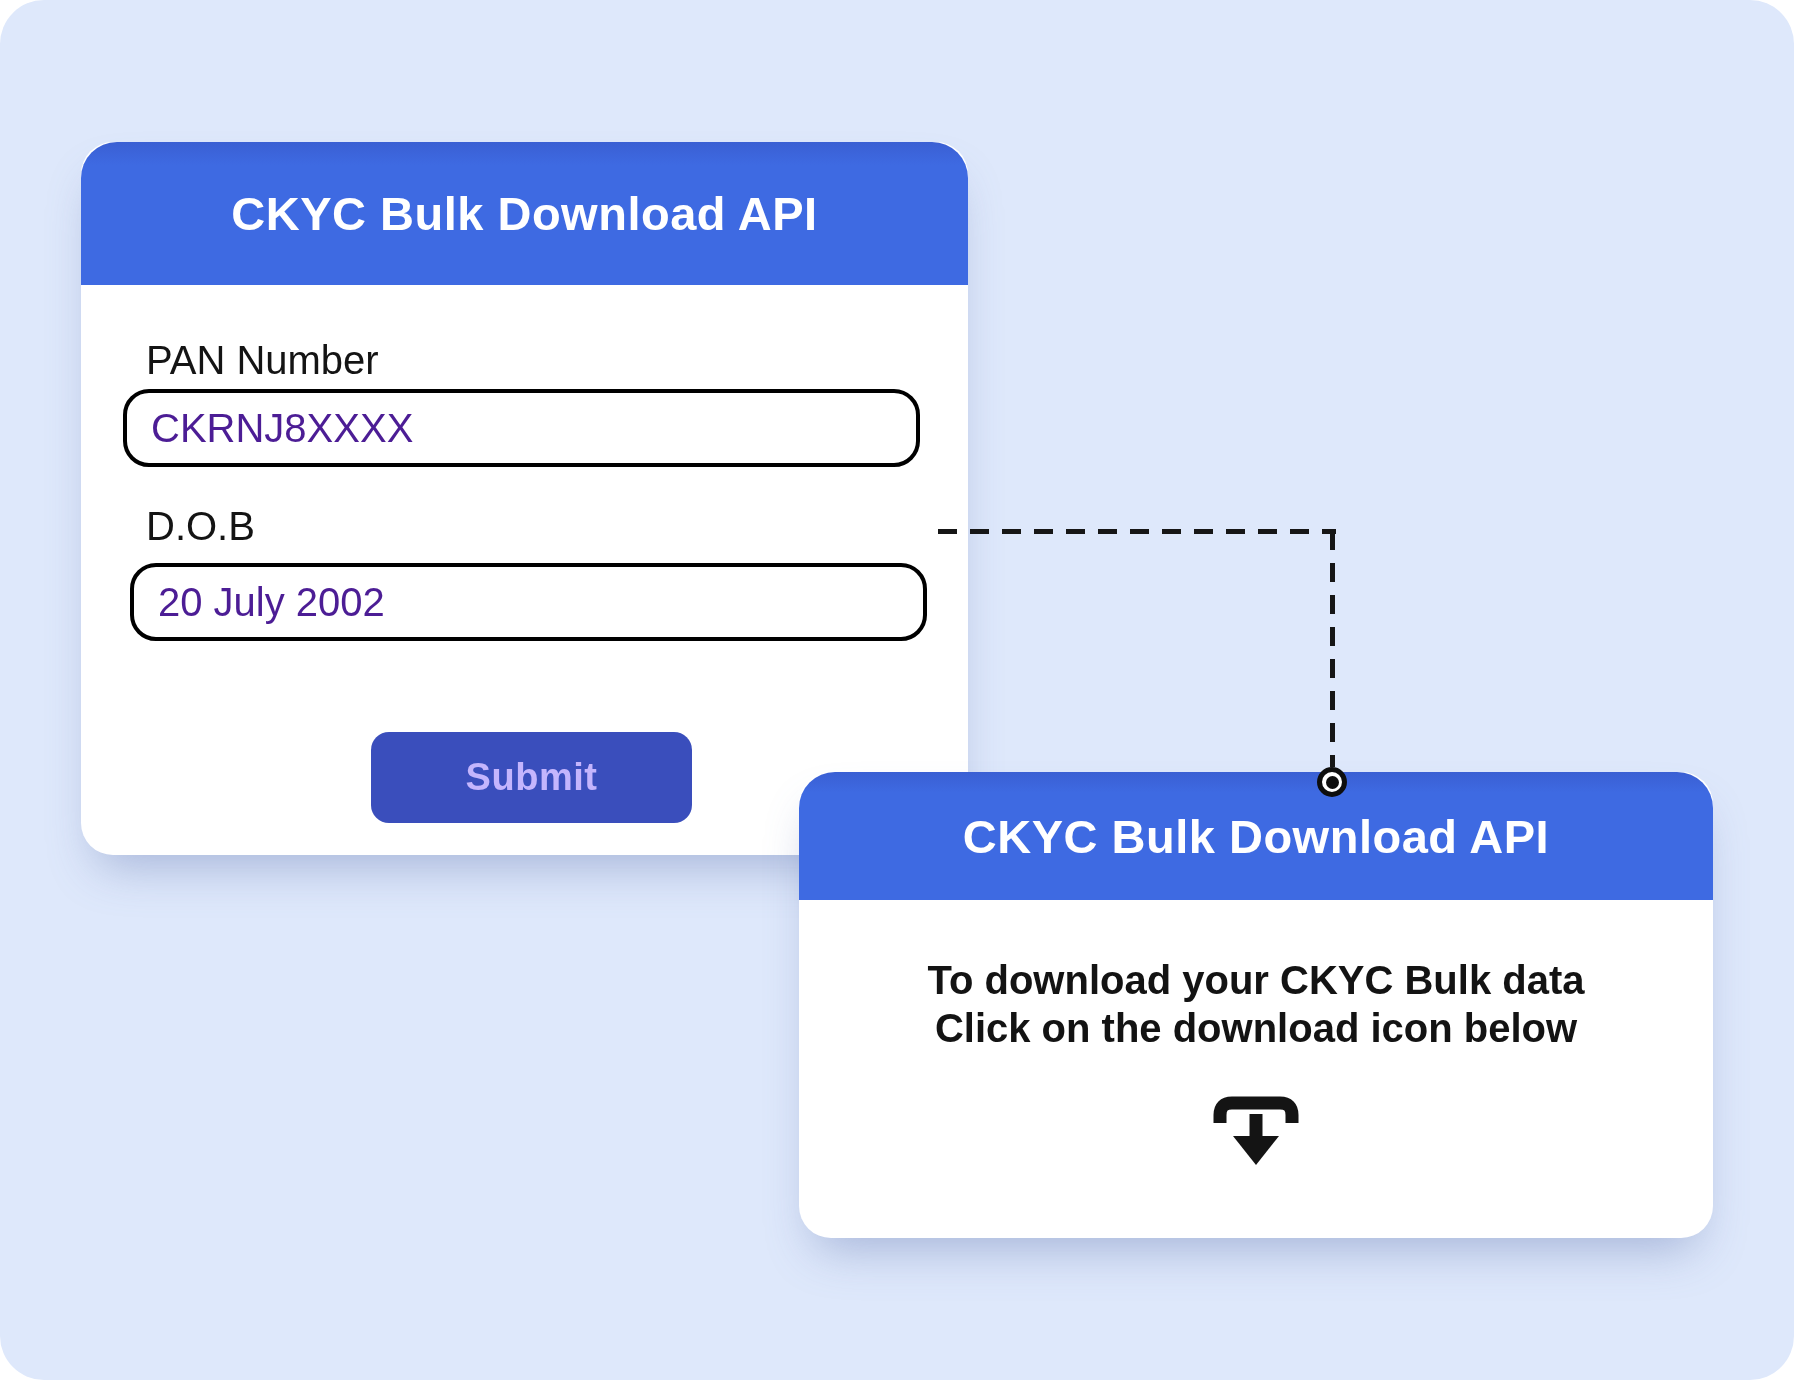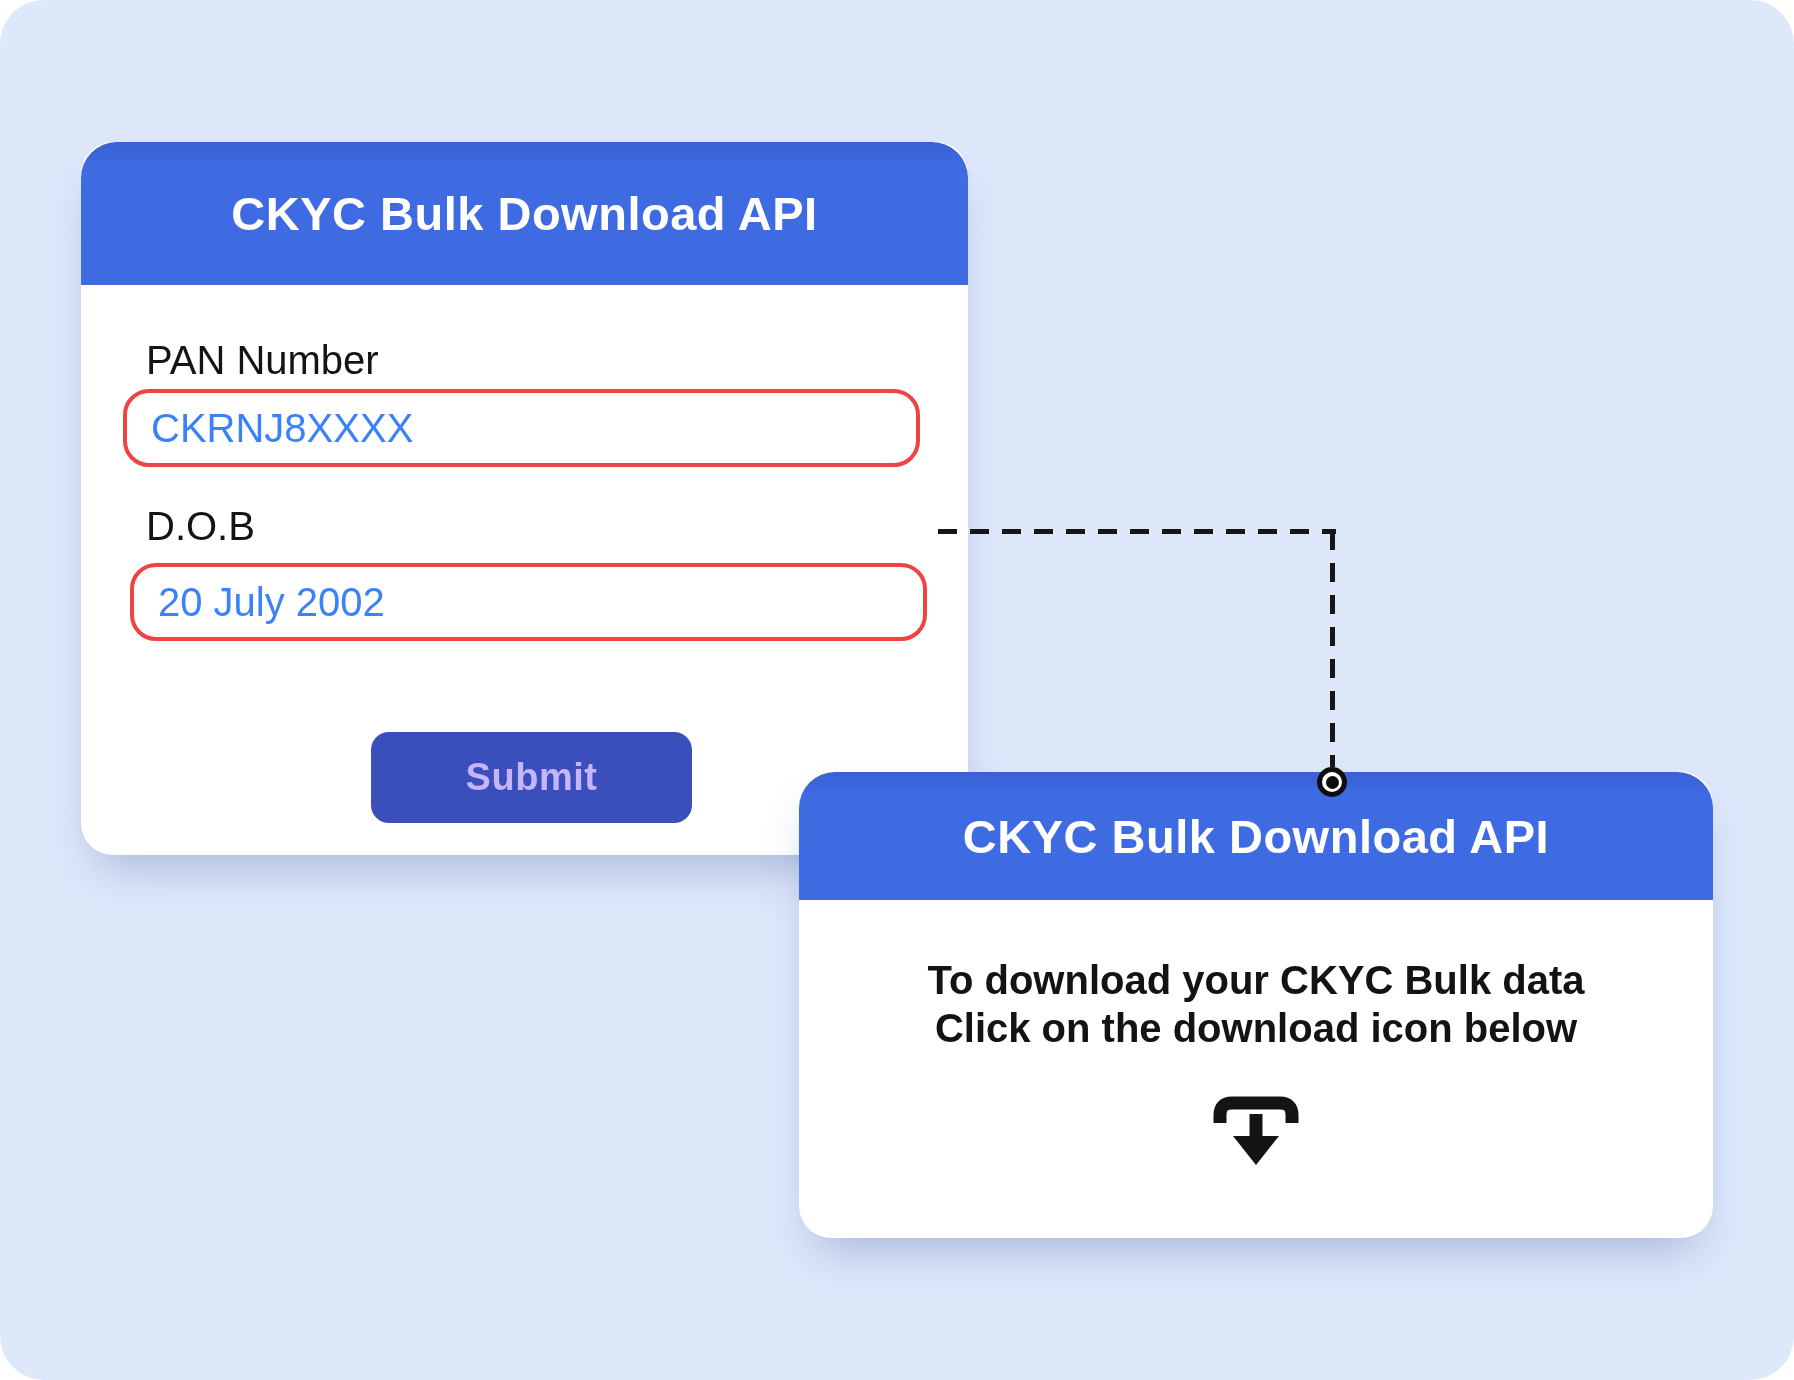--- a/index.html
+++ b/index.html
@@ -48,23 +48,23 @@
   .field-label{
     position:absolute;left:57px;
     font-size:40px;color:#141414;
     line-height:1.2;
     margin-left:8px;
   }
   .label-pan{top:194px;}
   .label-dob{top:360px;}
   .text-input{
     position:absolute;left:42px;width:797px;height:78px;
-    border:4px solid #ef4444;border-radius:26px;
+    border:4px solid #000000;border-radius:26px;
     background:#ffffff;
-    font-family:inherit;font-size:40px;color:#3b82f6;
+    font-family:inherit;font-size:40px;color:#4c1d95;
     padding:0 24px;outline:none;
   }
   .input-pan{top:247px;}
   .input-dob{top:421px;margin-left:7px;}
   .submit-btn{
     position:absolute;left:290px;top:590px;
     width:321px;height:91px;
     background:var(--submit-blue);
     border:none;border-radius:18px;
     color:#c4b5fd;font-family:inherit;font-weight:700;font-size:38px;

